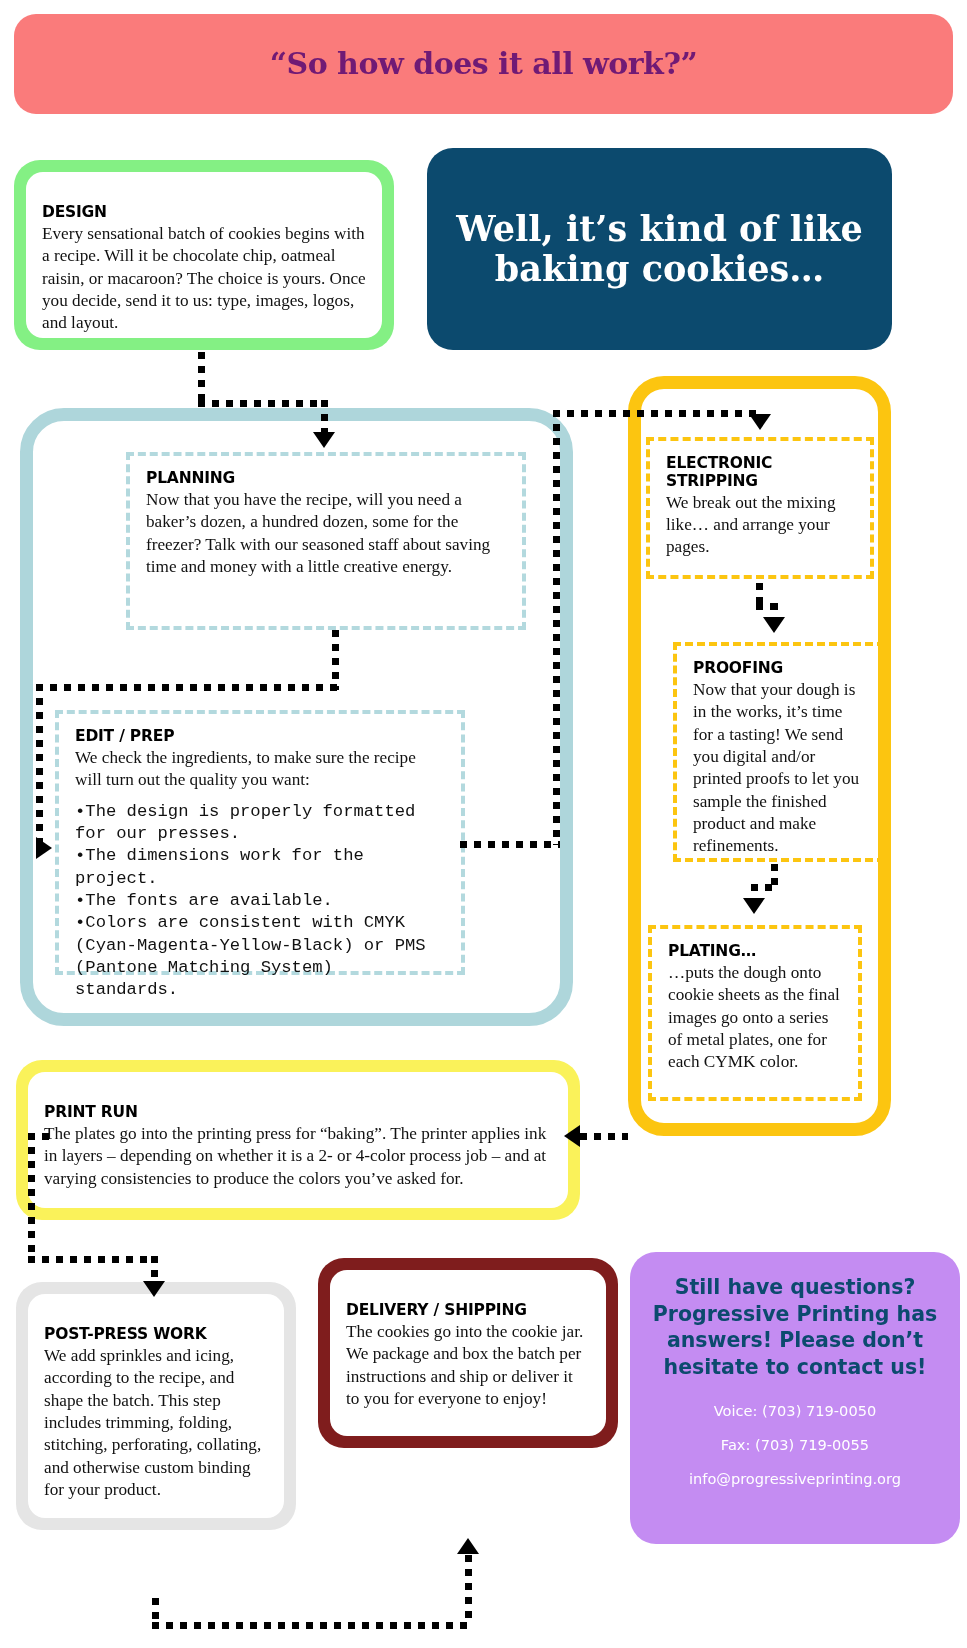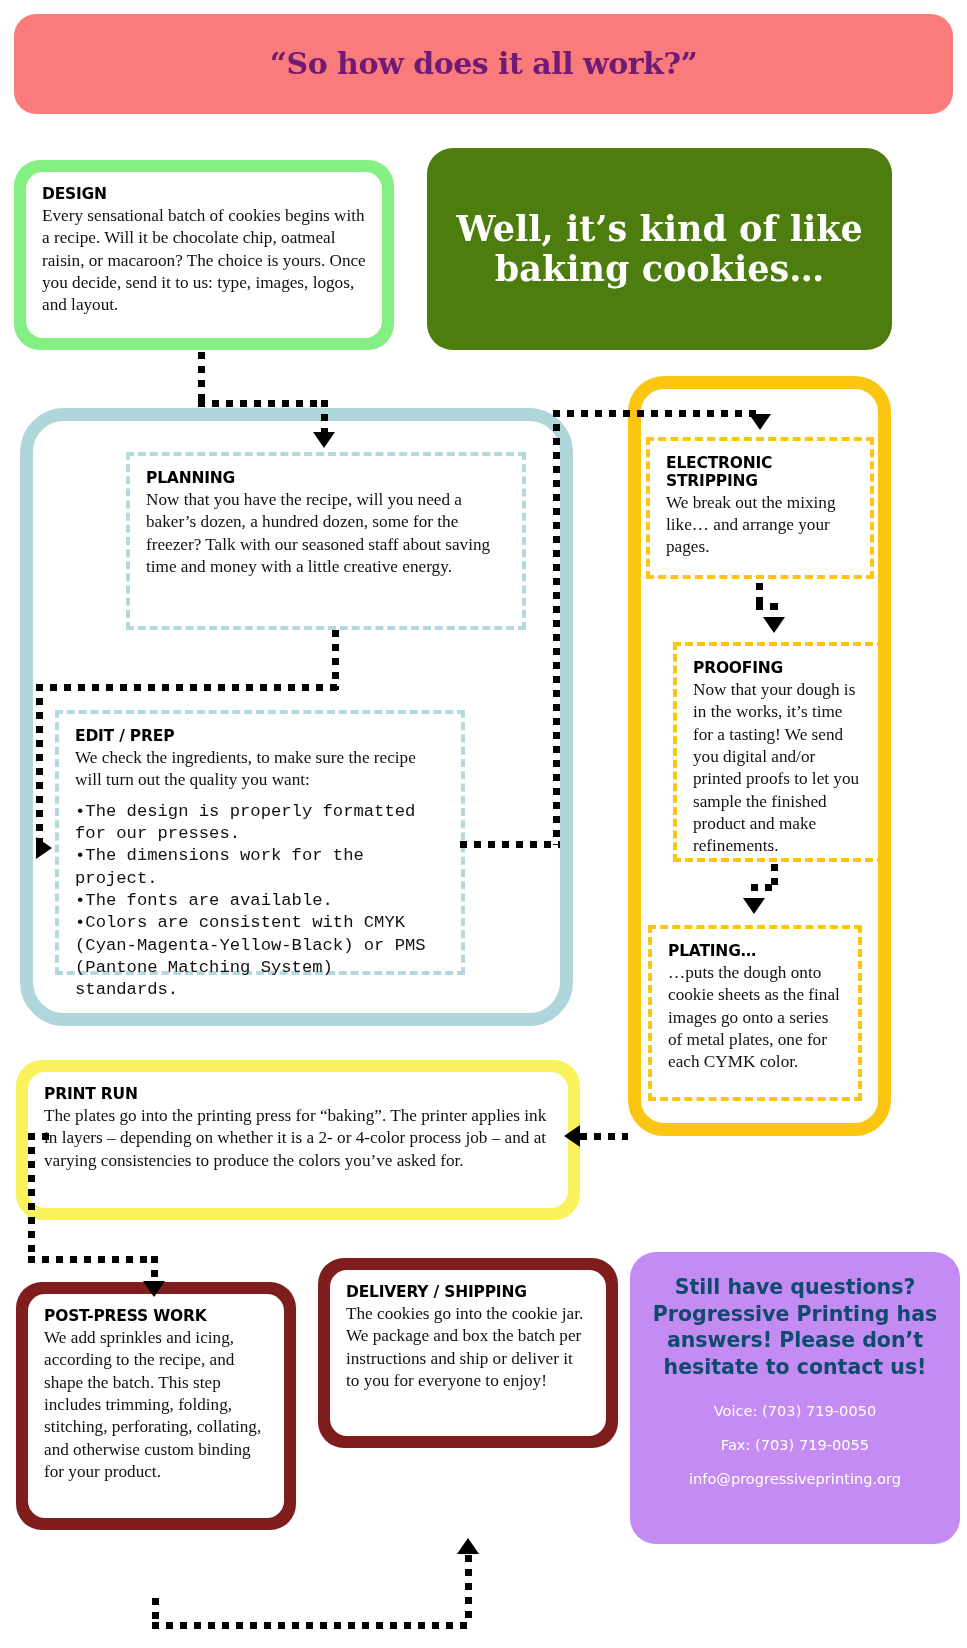--- a/index.html
+++ b/index.html
@@ -18,41 +18,41 @@
   }
   #header-banner .htxt{
     color:#701a75;font-family:"DejaVu Serif", serif;font-weight:bold;
     font-size:30px;letter-spacing:-0.5px;line-height:1;
   }
 
   
   .card{position:absolute;border-radius:26px;}
   .card > .inner{
     position:absolute;inset:12px;background:#ffffff;border-radius:17px;
-    padding:14px 16px;box-sizing:border-box;overflow:hidden;
+    padding:32px 16px;box-sizing:border-box;overflow:hidden;
   }
   .ttl{
     font-family:"DejaVu Sans", sans-serif;font-weight:bold;
     font-size:15.5px;color:#000;letter-spacing:-0.2px;line-height:1.15;
     margin:0 0 1px 0;
   }
   .bdy{
     font-family:"Liberation Serif", serif;font-size:17.2px;color:#111;
     line-height:1.30;margin:0;
   }
   .bdy .blank{display:block;height:9px;}
   .bul{font-family:Liberation Mono, monospace;font-size:17.2px;line-height:1.30;color:#111;}
 
   
   #card-design{left:14px;top:160px;width:380px;height:190px;background:#84f084;}
 
   
   #card-tagline{
     position:absolute;left:427px;top:148px;width:465px;height:202px;
-    background:#4d7c0f;border-radius:26px;display:flex;align-items:center;justify-content:center;
+    background:#0c4a6e;border-radius:26px;display:flex;align-items:center;justify-content:center;
   }
   #card-tagline .ttxt{
     color:#ffffff;font-family:"DejaVu Serif", serif;font-weight:bold;
     font-size:35px;line-height:1.13;text-align:center;padding:0 18px;
   }
 
   
   #container-prepress{
     position:absolute;left:20px;top:408px;width:553px;height:618px;
     border:13px solid #aed6db;border-radius:44px;background:transparent;box-sizing:border-box;
@@ -72,21 +72,21 @@
   #box-planning{left:126px;top:452px;width:400px;height:178px;}
   #box-editprep{left:55px;top:710px;width:410px;height:265px;}
   #box-estrip{left:646px;top:437px;width:228px;height:142px;}
   #box-proofing{left:673px;top:642px;width:212px;height:220px;}
   #box-plating{left:648px;top:925px;width:214px;height:176px;}
 
   
   #card-printrun{left:16px;top:1060px;width:564px;height:160px;background:#faf25a;}
 
   
-  #card-postpress{left:16px;top:1282px;width:280px;height:248px;background:#7f1d1d;}
+  #card-postpress{left:16px;top:1282px;width:280px;height:248px;background:#e5e5e5;}
 
   
   #card-delivery{left:318px;top:1258px;width:300px;height:190px;background:#7f1d1d;}
 
   
   #card-contact{
     position:absolute;left:630px;top:1252px;width:330px;height:292px;
     background:#c48cf2;border-radius:26px;
     display:flex;flex-direction:column;align-items:center;justify-content:flex-start;
     padding:22px 14px 0 14px;box-sizing:border-box;

